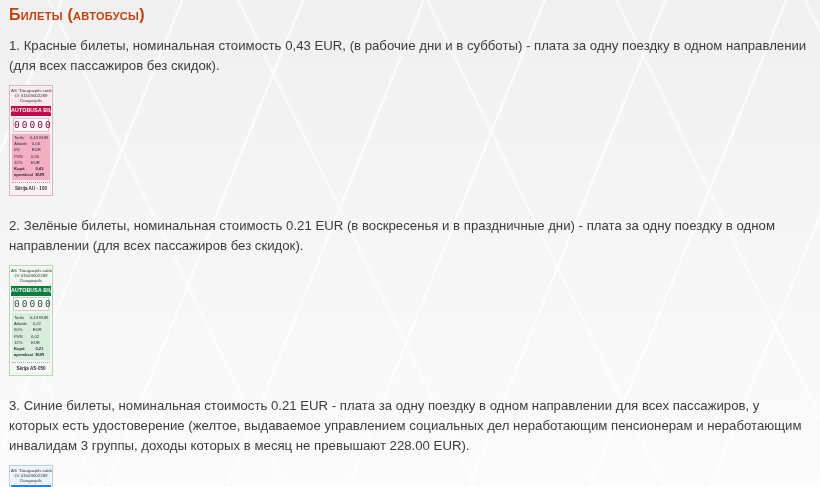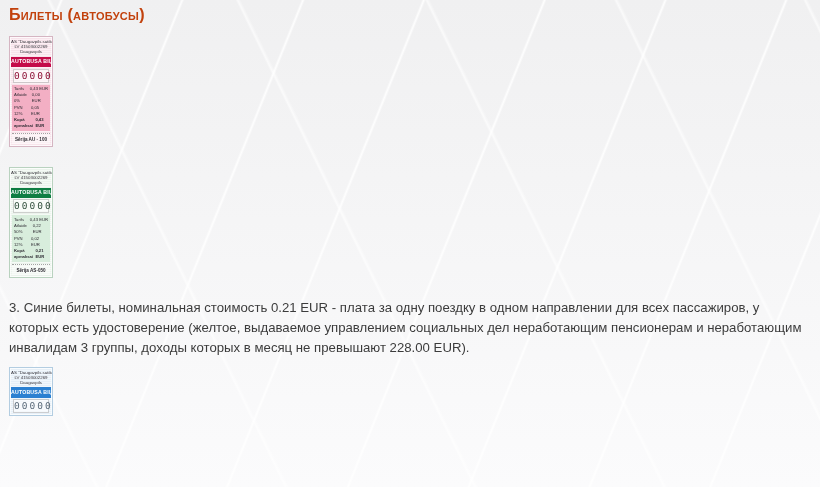--- a/index.html
+++ b/index.html
@@ -56,20 +56,21 @@
     background:rgba(255,255,255,0.45);
   }
 </style>
 </head>
 <body>
 
 <div class="page">
 
   <h1 class="page-title" style="color: #c2410c;">Билеты (автобусы)</h1>
 
+  <p class="desc">1. Красные билеты, номинальная стоимость 0,43 EUR, (в рабочие дни и в субботы) - плата за одну поездку в одном направлении (для всех пассажиров без скидок).</p>
 
   <div class="ticket" style="background-color: rgb(251, 231, 238); border-color: rgb(213, 181, 194);">
     <div class="t-head">
       <div class="t-org">AS "Daugavpils satiksme"</div>
       <div class="t-reg">LV 41503002269</div>
       <div class="t-city">Daugavpils</div>
     </div>
     <div class="t-banner" style="background-color: rgb(196, 11, 73);">AUTOBUSA BIĻETE</div>
     <div class="t-number" style="color: rgb(142, 18, 55);">000001</div>
     <div class="t-table" style="background-color: rgb(243, 175, 196);">
@@ -86,20 +87,21 @@
         <span>0,05 EUR</span>
       </div>
       <div class="t-row t-row--total" style="background-color: rgb(243, 175, 196);">
         <span>Kopā apmaksai</span>
         <span>0,43 EUR</span>
       </div>
     </div>
     <div class="t-serial">Sērija AU - 100</div>
   </div>
 
+  <p class="desc">2. Зелёные билеты, номинальная стоимость 0.21 EUR (в воскресенья и в праздничные дни) - плата за одну поездку в одном направлении (для всех пассажиров без скидок).</p>
 
   <div class="ticket" style="background-color: rgb(239, 247, 240); border-color: rgb(185, 210, 191);">
     <div class="t-head">
       <div class="t-org">AS "Daugavpils satiksme"</div>
       <div class="t-reg">LV 41503002269</div>
       <div class="t-city">Daugavpils</div>
     </div>
     <div class="t-banner" style="background-color: rgb(14, 125, 66);">AUTOBUSA BIĻETE</div>
     <div class="t-number" style="color: rgb(50, 80, 62);">000001</div>
     <div class="t-table" style="background-color: rgb(216, 237, 220);">

